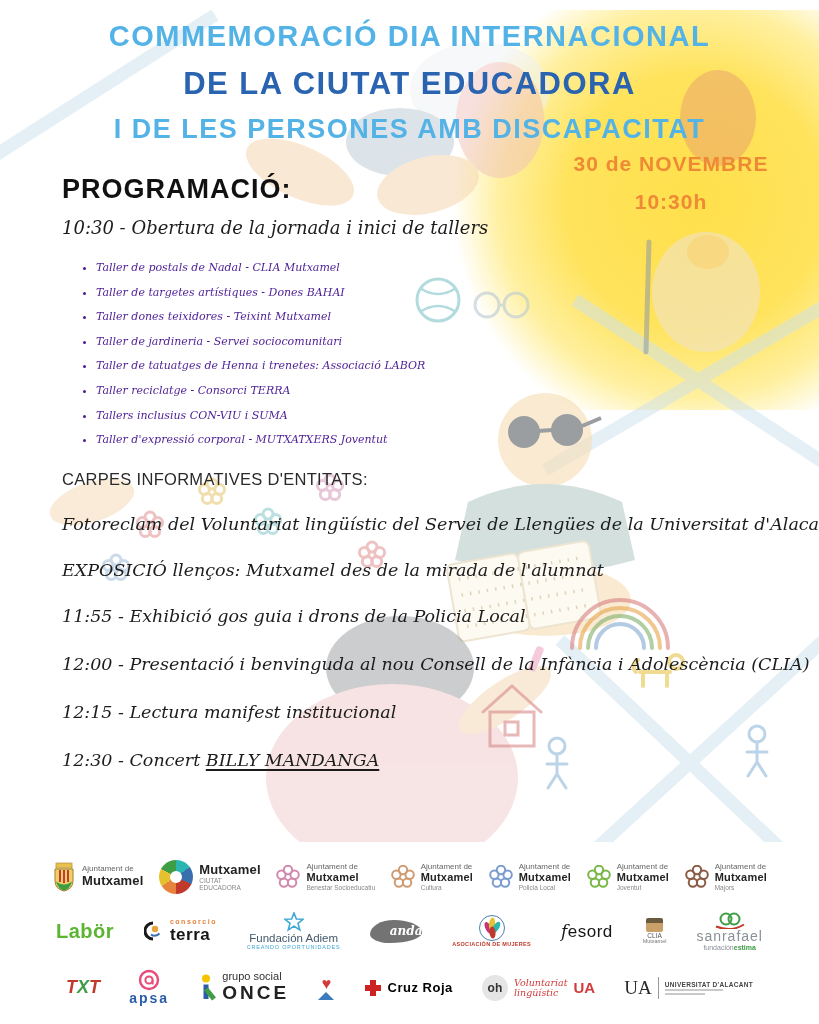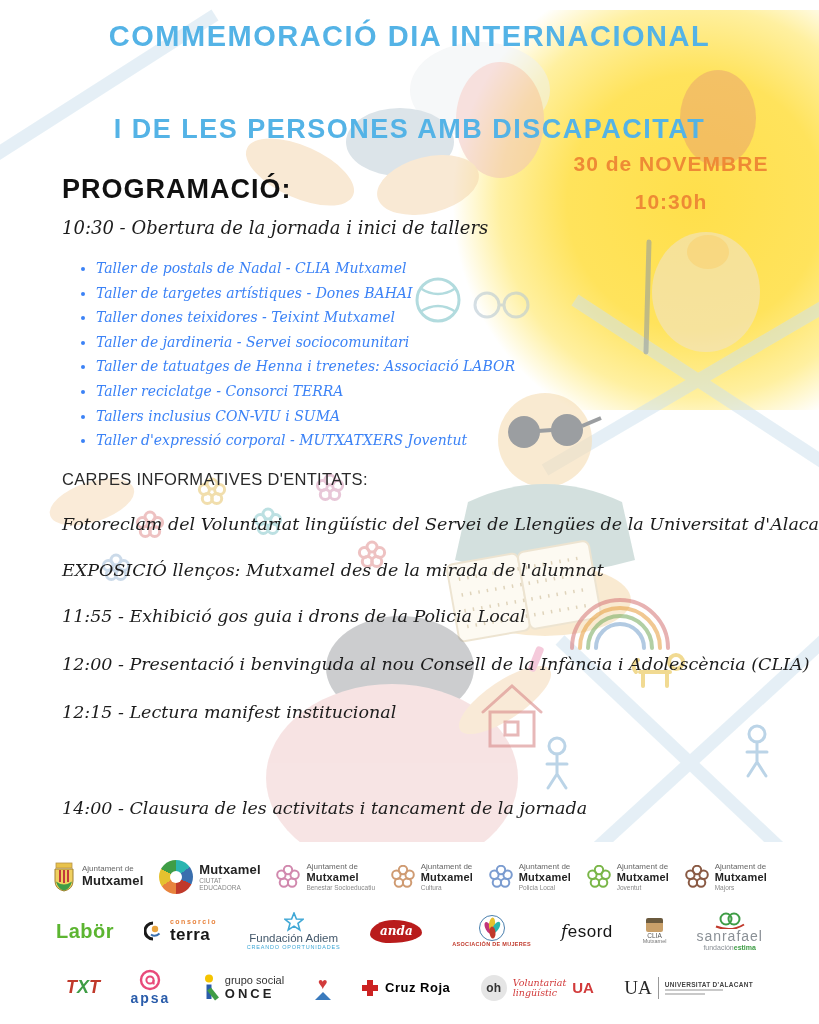--- a/index.html
+++ b/index.html
@@ -42,21 +42,21 @@
     font-family:"DejaVu Serif", serif; font-style:italic;
     font-size:17.5px; color:#1c1c1c; white-space:nowrap;
   }
   .opening { top:217px; font-size:18px; }
   .workshops {
     position:absolute; left:80px; top:256px; margin:0; padding:0 0 0 16px;
     list-style:disc;
   }
   .workshops li {
     font-family:"DejaVu Serif", serif; font-style:italic;
-    font-size:14px; line-height:24.6px; color:#3b82f6; white-space:nowrap;
+    font-size:11px; line-height:24.6px; color:#4c1d95; white-space:nowrap;
   }
   .print-line {
     position:absolute; left:62px;
     font-family:"Liberation Sans", sans-serif;
     font-size:16.5px; color:#2a2a2a; letter-spacing:0.3px; white-space:nowrap;
   }
   .carpes     { top:470px; }
   .fotoreclam { top:514px; }
   .exposicio  { top:560px; }
   .s1130 { top:606px; }
@@ -86,39 +86,39 @@
     width:34px; height:34px; border-radius:50%; flex:0 0 34px; position:relative;
     background:conic-gradient(#2ab5b0 0 15%, #3a6fae 15% 32%, #c0392b 32% 50%, #e8833d 50% 66%, #e5c12f 66% 83%, #3f9d46 83% 100%);
   }
   .ce-ball i { position:absolute; left:11px; top:11px; width:12px; height:12px; border-radius:50%; background:#fff; }
   .labor-txt { font-size:20px; font-weight:bold; color:#5cb531; letter-spacing:0.5px; }
   .terra-top { font-size:7px; font-weight:bold; color:#e8833d; letter-spacing:1.5px; }
   .terra-txt { font-size:17px; font-weight:bold; color:#161616; letter-spacing:0.5px; }
   .adiem-txt { font-size:11.5px; color:#44586b; }
   .adiem-sub { font-size:5.5px; color:#41a8d6; letter-spacing:0.8px; }
   .anda-blob {
-    display:inline-block; width:52px; height:23px; background:#b91c1c;
+    display:inline-block; width:52px; height:23px; background:#737373;
     border-radius:46% 54% 62% 38% / 62% 55% 45% 38%;
-    color:#fff; font-weight:bold; font-style:italic; text-align:center;
+    color:#fff; font-weight:bold; font-style:italic; text-align:right;
     line-height:23px; font-size:12px; font-family:"DejaVu Serif", serif;
   }
   .mujeres-sub { font-size:5.5px; color:#c0392b; font-weight:bold; letter-spacing:0.3px; text-align:center; }
   .fesord-txt { display:block; font-size:17px; color:#161616; letter-spacing:0.5px; }
   .fesord-txt::first-letter { font-family:"DejaVu Serif", serif; font-style:italic; }
   .clia-pic { width:17px; height:14px; background:linear-gradient(#6b5a3e 0 35%, #c9a06a 35% 100%); border-radius:2px; }
   .clia-t1 { font-size:6.5px; color:#555; text-align:center; }
   .clia-t2 { font-size:5.5px; color:#777; text-align:center; }
   .sanr-name { font-size:14px; color:#8a9096; letter-spacing:1px; }
   .sanr-sub  { font-size:7px; color:#8a9096; }
   .sanr-sub b { color:#3f9d46; }
   .txt-letters { font-size:18px; font-weight:bold; font-style:italic; }
   .txt-red { color:#c0392b; } .txt-green { color:#3f9d46; }
   .apsa-txt { font-size:14px; font-weight:bold; color:#2a5caa; letter-spacing:2px; text-align:center; }
   .once-top { font-size:11px; color:#333; }
-  .once-txt { font-size:13px; font-weight:bold; color:#222; letter-spacing:3px; }
+  .once-txt { font-size:19px; font-weight:bold; color:#222; letter-spacing:3px; }
   .heart { font-size:16px; color:#d23b3b; line-height:1; text-align:center; }
   .tri { width:0; height:0; border-left:8px solid transparent; border-right:8px solid transparent; border-bottom:8px solid #3a7abd; margin:0 auto; }
   .cruz-txt { font-size:13px; font-weight:bold; color:#000000; letter-spacing:0.5px; }
   .oh-ball {
     width:26px; height:26px; border-radius:50%; background:#e5e5e5; flex:0 0 26px;
     text-align:center; line-height:26px; font-weight:bold; font-size:12px; color:#333;
   }
   .vol-line { font-size:9.5px; color:#d23b3b; font-family:"DejaVu Serif", serif; font-style:italic; line-height:1.05; }
   .vol-ua { font-size:15px; font-weight:bold; color:#d23b3b; line-height:1; }
   .ua-big { font-size:19px; font-family:"Liberation Serif", serif; color:#2a2a2a; }
@@ -261,20 +261,21 @@
         <circle cx="557" cy="746" r="8"></circle>
         <path d="M557,754 v20 M547,764 h20 M557,774 l-9,14 M557,774 l9,14"></path>
         <circle cx="757" cy="734" r="8"></circle>
         <path d="M757,742 v20 M747,752 h20 M757,762 l-9,14 M757,762 l9,14"></path>
       </g>
       <path d="M690,950 q20,-18 40,0 t40,0" stroke="#a8c8e0" stroke-width="3"></path>
     </g>
   </svg>
 
   <div class="title-line tl1">COMMEMORACIÓ DIA INTERNACIONAL</div>
+  <div class="title-line tl2">DE LA CIUTAT EDUCADORA</div>
   <div class="title-line tl3">I DE LES PERSONES AMB DISCAPACITAT</div>
 
   <div class="event-info">
     <div class="ev-date">30 de NOVEMBRE</div>
     <div class="ev-time">10:30h</div>
   </div>
 
   <div class="prog-heading">PROGRAMACIÓ:</div>
   <div class="hand opening">10:30 - Obertura de la jornada i inici de tallers</div>
 
@@ -289,21 +290,21 @@
     <li>Taller d'expressió corporal - MUTXATXERS Joventut</li>
   </ul>
 
   <div class="print-line carpes">CARPES INFORMATIVES D'ENTITATS:</div>
   <div class="hand fotoreclam">Fotoreclam del Voluntariat lingüístic del Servei de Llengües de la Universitat d'Alacant</div>
   <div class="hand exposicio">EXPOSICIÓ llenços: Mutxamel des de la mirada de l'alumnat</div>
 
   <div class="hand s1130">11:55 - Exhibició gos guia i drons de la Policia Local</div>
   <div class="hand s1200">12:00 - Presentació i benvinguda al nou Consell de la Infància i Adolescència (CLIA)</div>
   <div class="hand s1215">12:15 - Lectura manifest institucional</div>
-  <div class="hand s1400">14:00 - Clausura de les activitats i tancament de la jornada</div>
+  <div class="hand s1230"><span>12:30 - Concert </span><span class="underline">BILLY MANDANGA</span></div>
 
   <div class="footer">
 
     <div class="logo-row row1">
       <div class="logo">
         <svg width="24" height="30" viewBox="0 0 24 30">
           <rect x="4" y="1" width="16" height="5" fill="#e8c24a" stroke="#b8954a" stroke-width="0.8"></rect>
           <path d="M3,7 h18 v12 q0,8 -9,10 q-9,-2 -9,-10 z" fill="#f0d060" stroke="#a08030" stroke-width="1"></path>
           <g stroke="#c23b3b" stroke-width="2">
               <line x1="8" y1="8" x2="8" y2="20"></line>

